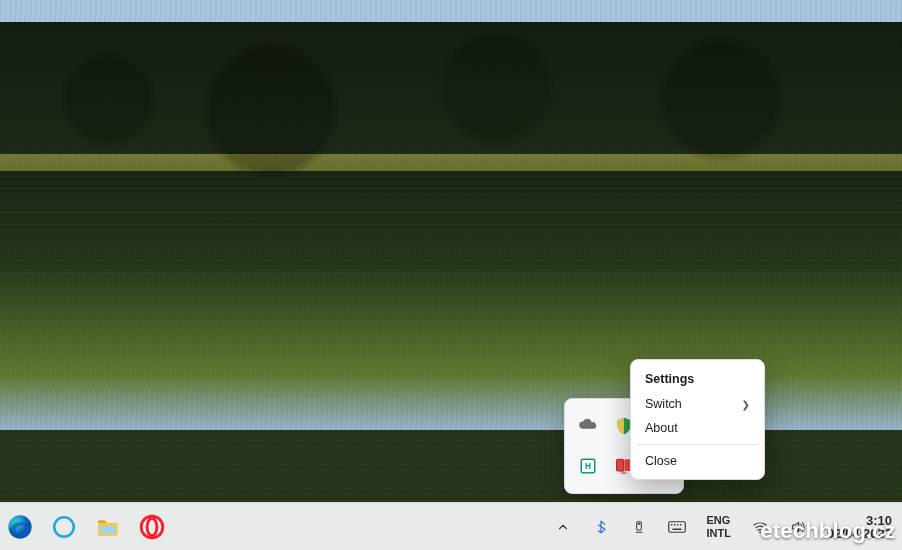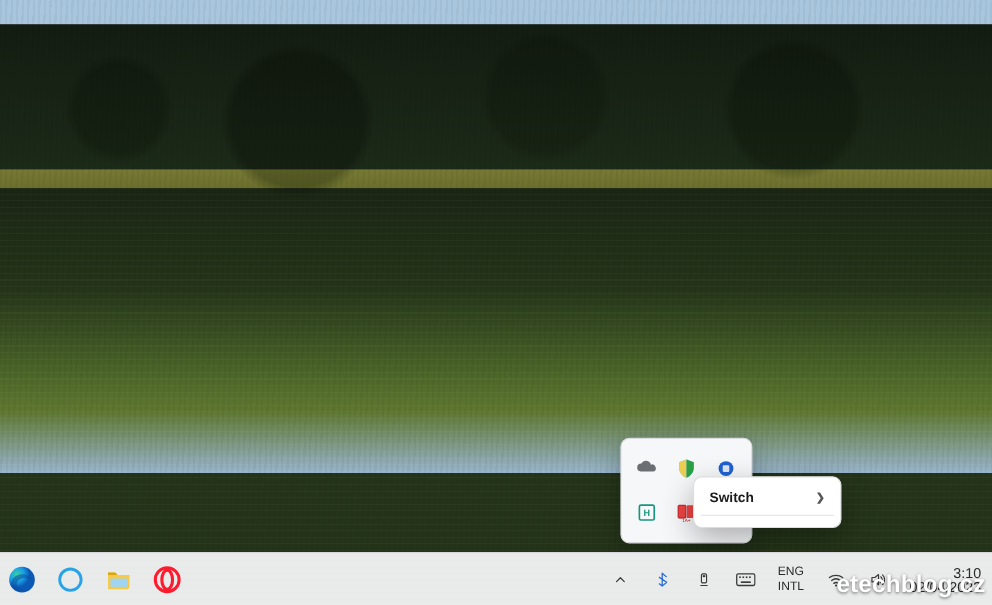--- a/index.html
+++ b/index.html
@@ -41,21 +41,21 @@
   
   .taskbar {
     position: absolute; left:0; right:0; bottom:0; height:48px;
     background:#f4f5f7f2;
     border-top:1px solid #dcdde0;
     display:flex; align-items:center;
     padding:0 6px;
   }
   .taskbar .pinned { display:flex; gap:4px; align-items:center; }
   .taskbar .spacer { flex:1; }
-  .taskbar .tray { display:flex; align-items:center; gap:20px; }
+  .taskbar .tray { display:flex; align-items:center; gap:20px;font-weight:bold; }
   .tb-item { width:40px; height:40px; display:flex; align-items:center; justify-content:center; border-radius:4px; }
   .tray-icon { width:18px; height:18px; display:flex; align-items:center; justify-content:center; color:#3a3a3a; }
   svg { display:block; }
   .lang-block { font-size:11px; line-height:13px; color:#2b2b2b; text-align:left; }
   .clock-block { font-size:13px; line-height:13px; color:#2b2b2b; text-align:right; padding-right:4px; }
 
   
   .tray-popup {
     position:absolute; bottom:56px; left:564px;
     width:120px; background:#f6f7f9; border:1px solid #dadbde; border-radius:8px;
@@ -67,21 +67,21 @@
   .tray-popup .cell { width:28px; height:28px; display:flex; align-items:center; justify-content:center; border-radius:4px; }
 
   
   .context-menu {
     position:absolute; bottom:70px; left:630px; width:135px;
     background:#fff; border:1px solid #dcdde0; border-radius:8px;
     box-shadow:0 10px 28px rgba(0,0,0,.3);
     padding:6px 0; font-size:12.5px; color:#1b1b1b;
   }
   .context-menu .hdr { font-weight:600; padding:6px 14px 6px; }
-  .context-menu .item { padding:5px 14px; display:flex; align-items:center; justify-content:space-between; cursor:default;font-weight:bold; }
+  .context-menu .item { padding:5px 14px; display:flex; align-items:center; justify-content:space-between; cursor:default; }
   .context-menu .sep { height:1px; background:#e3e4e7; margin:4px 6px; }
   .chev { font-size:10px; color:#555; }
 
   
   .watermark {
     position:absolute; right:6px; bottom:6px;
     font-size:22px; font-weight:600;
     color:#fff; text-shadow:0 1px 3px rgba(0,0,0,.6);
     letter-spacing:.2px; pointer-events:none;margin-left:38px;
   }
@@ -124,25 +124,32 @@
         <rect x="3" y="4" width="8.5" height="14" rx="1" fill="#e44"></rect>
         <rect x="12.5" y="4" width="8.5" height="14" rx="1" fill="#e44"></rect>
         <rect x="3" y="4" width="8.5" height="14" rx="1" fill="none" stroke="#b11" stroke-width="1"></rect>
         <text x="12" y="22" text-anchor="middle" font-size="5" fill="#b11">1A+</text>
       </svg>
   </div>
   <div class="cell"></div>
 </div>
 
 <div class="context-menu">
+  <div class="hdr">Settings</div>
   <div class="item">
     <span>Switch</span>
     <span class="chev">❯</span>
   </div>
+  <div class="item">
+    <span>About</span>
+  </div>
   <div class="sep"></div>
+  <div class="item">
+    <span>Close</span>
+  </div>
 </div>
 
 <div class="taskbar">
   <div class="pinned">
 
     <div class="tb-item" style="margin-left:-6px">
       <svg width="28" height="28" viewBox="0 0 24 24">
         <defs>
             <radialGradient id="edgeG" cx="30%" cy="30%">
               <stop offset="0%" stop-color="#39d0a4"></stop>

